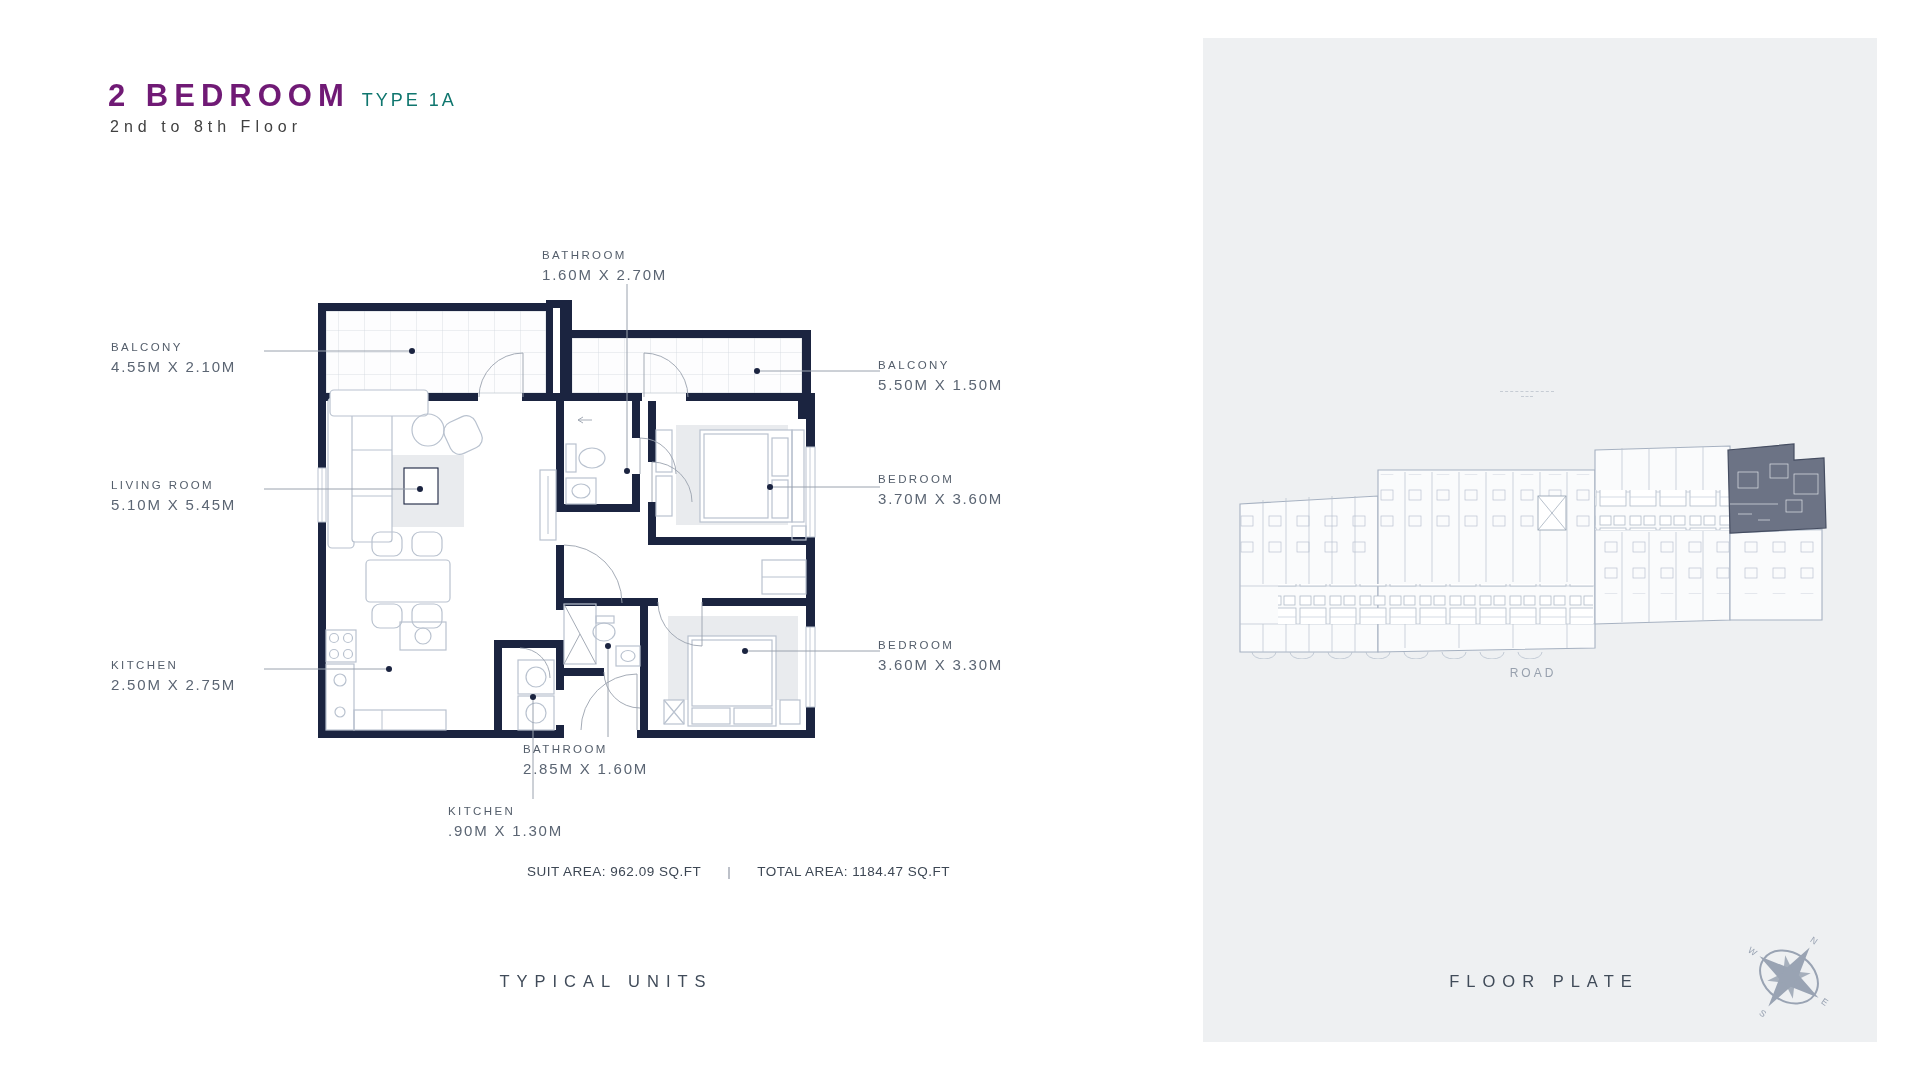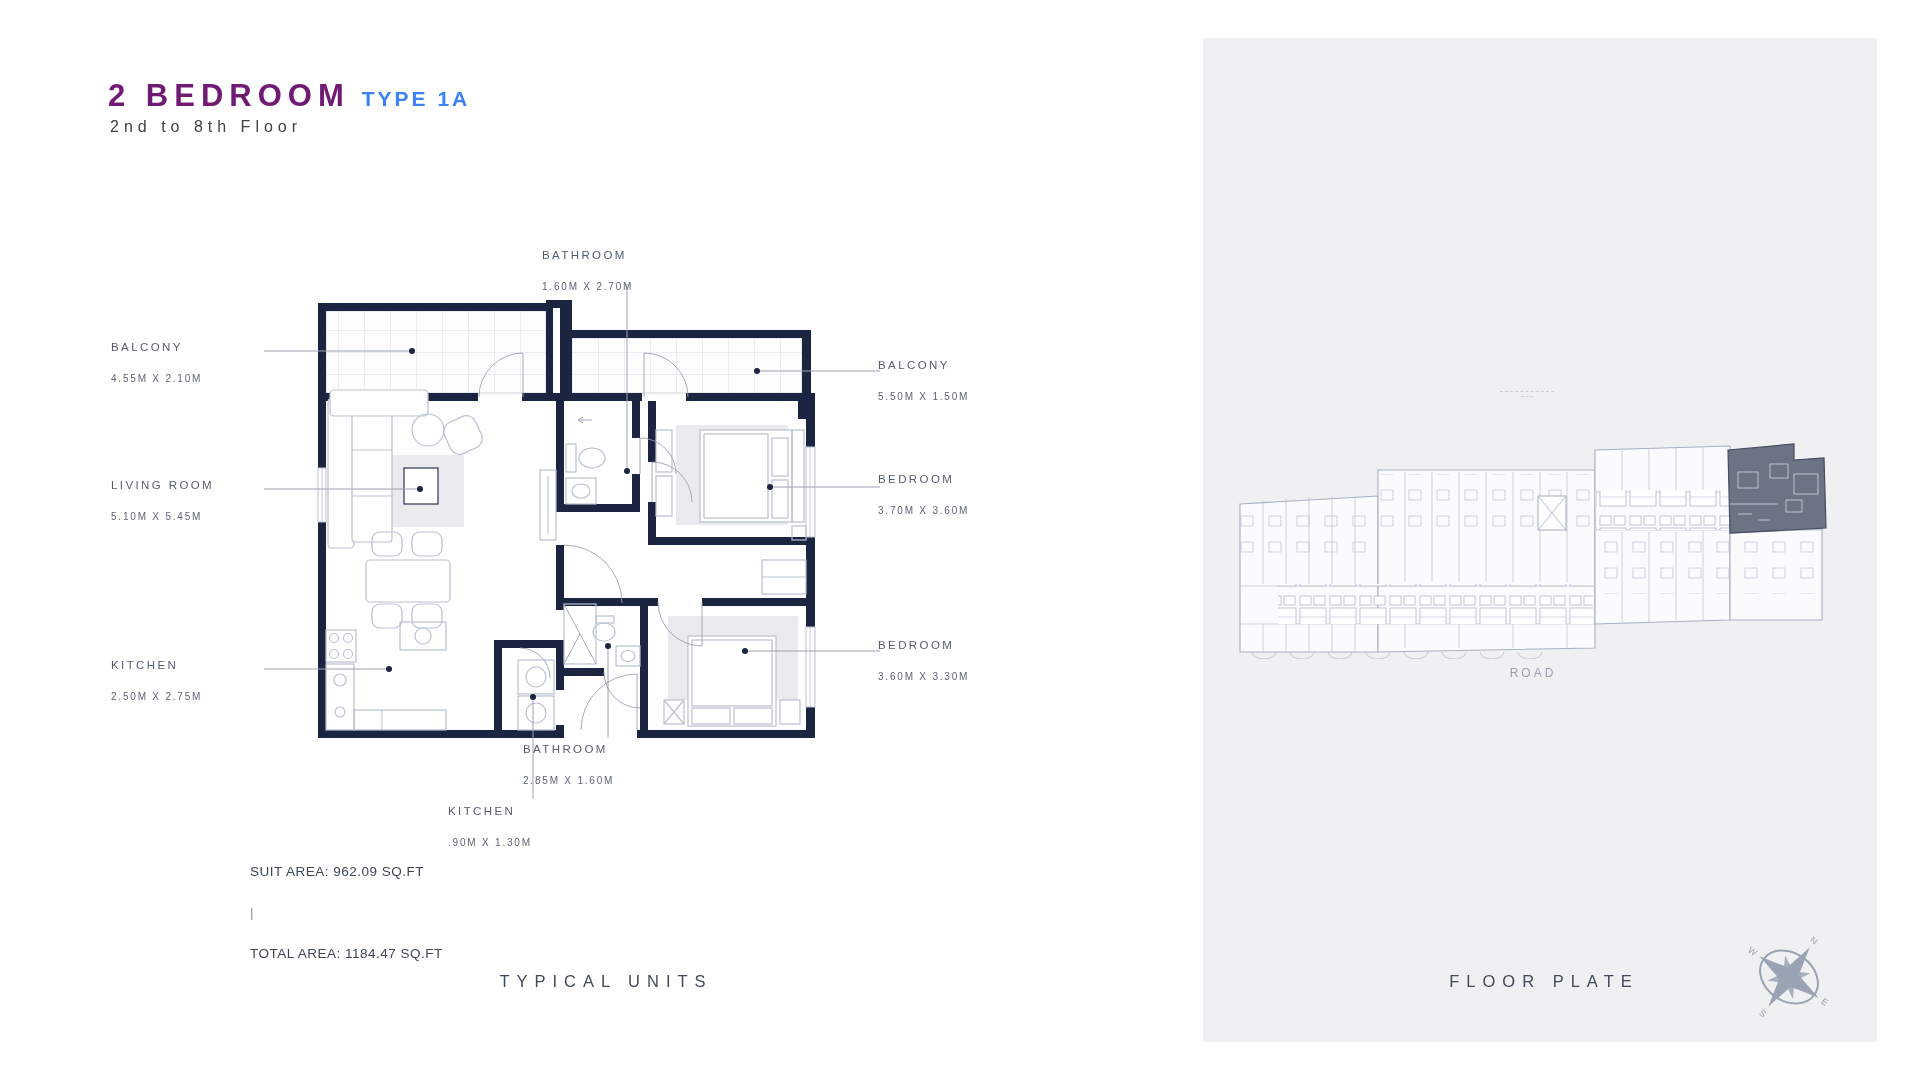--- a/index.html
+++ b/index.html
@@ -4,43 +4,43 @@
 <style>
   * { margin:0; padding:0; box-sizing:border-box; }
   html,body { background:#ffffff; }
   #canvas {
     position:relative; width:1920px; height:1080px; background:#ffffff;
     font-family:"Liberation Sans", sans-serif; overflow:hidden;
   }
   
   .title-row { position:absolute; left:108px; top:78px; white-space:nowrap; }
   .title-main { font-size:31px; font-weight:800; letter-spacing:6px; color:#701a75; }
-  .title-type { font-size:21px; font-weight:700; letter-spacing:3px; color:#3b82f6; margin-left:12px; }
+  .title-type { font-size:18px; font-weight:400; letter-spacing:3px; color:#0f766e; margin-left:12px; }
   .title-sub  { position:absolute; left:110px; top:118px; font-size:16px; letter-spacing:5px; color:#404040; }
   
   .room-label { position:absolute; width:170px; color:#545e6b; }
   .room-label .rn { display:block; font-size:11.5px; letter-spacing:2.4px; line-height:19px; }
-  .room-label .rd { display:block; font-size:10px; letter-spacing:1.8px; line-height:19px; color:#5b6573;margin-top:12px; }
+  .room-label .rd { display:block; font-size:15px; letter-spacing:1.8px; line-height:19px; color:#5b6573; }
   
   #plan-svg   { position:absolute; left:130px; top:240px; }
   #plate-svg  { position:absolute; left:1238px; top:434px; }
   #compass-svg{ position:absolute; left:1737px; top:925px; }
   .wall { fill:#1b2440; }
   .slot { fill:#ffffff; }
   .f  { fill:#ffffff; stroke:#b9c2cf; stroke-width:1.2; }
   .f2 { fill:none;    stroke:#b9c2cf; stroke-width:1.2; }
   .rug{ fill:#e9ebee; stroke:none; }
   .win{ fill:#ffffff; stroke:#b9c2cf; stroke-width:1; }
   .arc{ fill:none; stroke:#9aa2ae; stroke-width:0.9; }
   .leader{ stroke:#9aa2ae; stroke-width:1; }
   .dot{ fill:#1b2440; }
   .tbl{ fill:#ffffff; stroke:#1b2440; stroke-width:1.1; }
   
   .areas { position:absolute; left:250px; top:864px; width:700px; display:flex;
-           justify-content:flex-end; gap:26px; font-size:13.5px; color:#3d4754; letter-spacing:0.5px;flex-direction:column; }
+           justify-content:flex-end; gap:26px; font-size:13.5px; color:#3d4754; letter-spacing:0.5px; }
   .areas .sep { color:#8b93a0; }
   .caption { position:absolute; font-size:16.5px; letter-spacing:7px; color:#404b59; text-align:center; }
   #caption-left  { left:256px;  top:972px; width:700px; }
   #caption-right { left:1203px; top:972px; width:674px;padding-left:8px; }
   
   #panel { position:absolute; left:1203px; top:38px; width:674px; height:1004px; background:#eef0f2; }
   #road-label { position:absolute; left:1433px; top:666px; width:200px; text-align:center;
                 font-size:12px; letter-spacing:3px; color:#98a1ae; }
   .dash-mark  { position:absolute; border-top:1px dashed #c6ccd4; }
   #compass-svg text { font-size:9px; fill:#99a3b3; letter-spacing:1px; }

